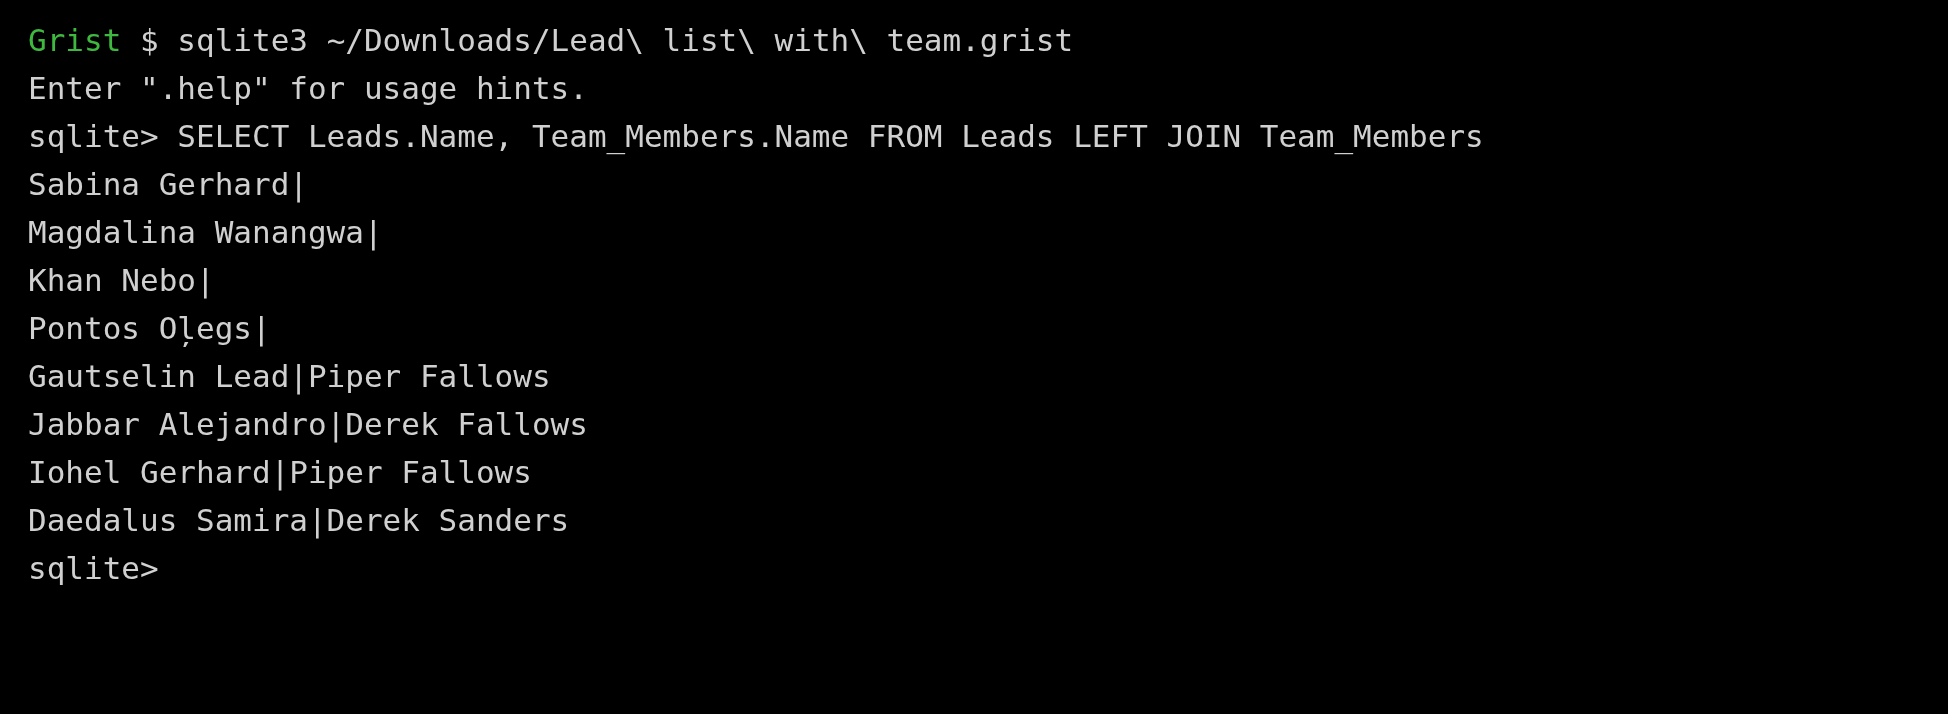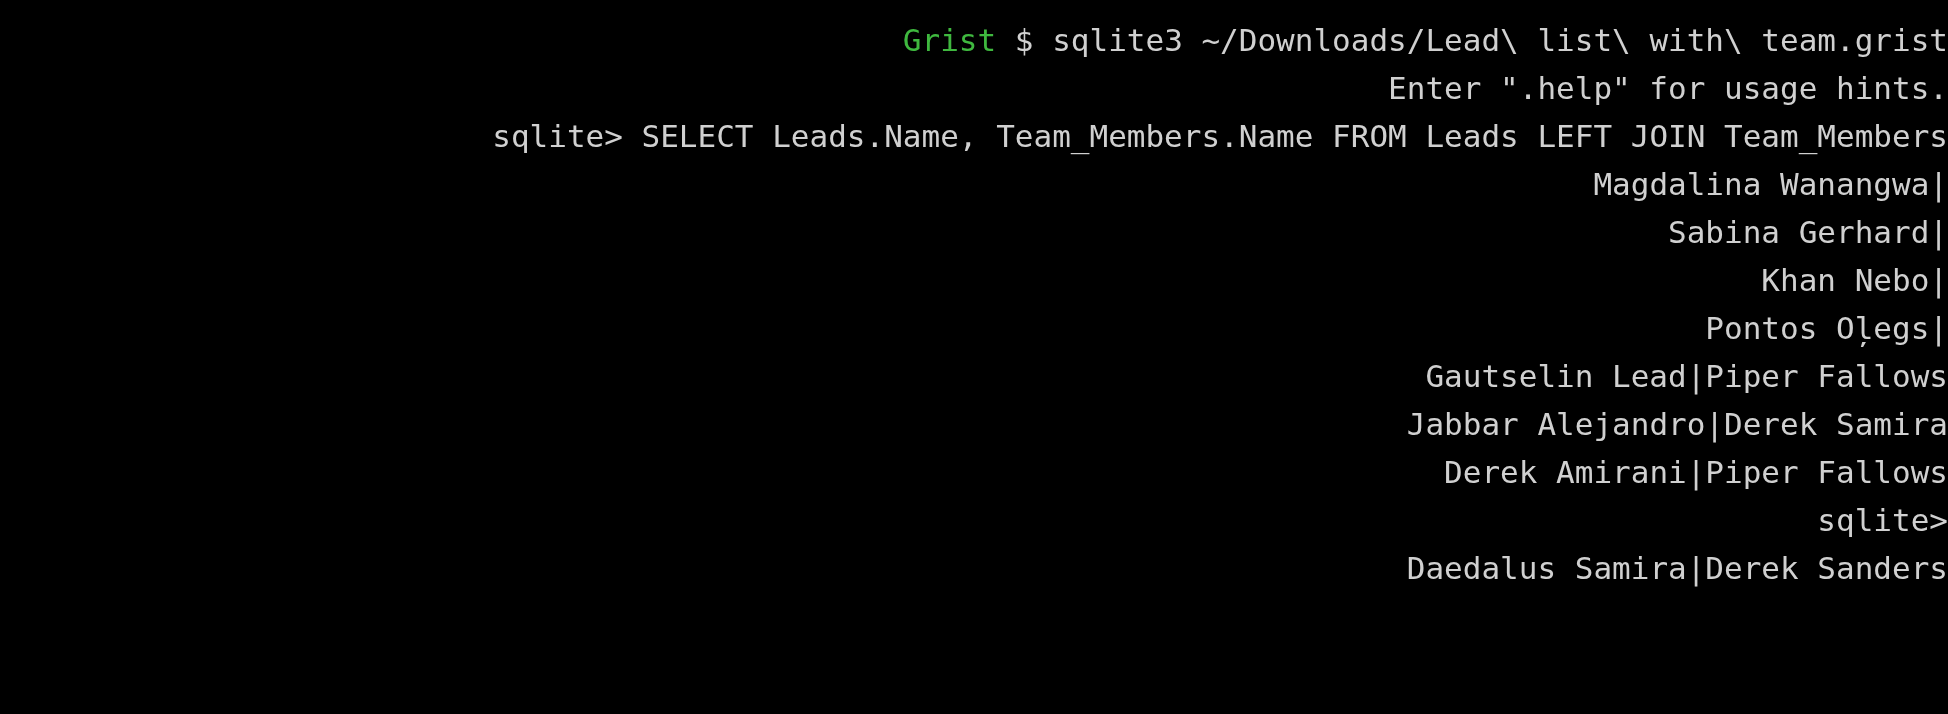--- a/index.html
+++ b/index.html
@@ -13,21 +13,20 @@
     overflow: hidden;
     font-family: "DejaVu Sans Mono", "Liberation Mono", monospace;
   }
   #terminal {
     position: relative;
     width: 1948px;
     height: 598px;
     background: #000000;
     padding: 16px 0 0 28px;
     box-sizing: border-box;
-    text-align: right;
   }
   .line {
     display: block;
     white-space: pre;
     font-family: "DejaVu Sans Mono", "Liberation Mono", monospace;
     font-size: 31px;
     line-height: 48px;
     letter-spacing: 0px;
     color: #d0d0d0;
     margin: 0;
@@ -47,23 +46,23 @@
   }
 </style>
 </head>
 <body>
 
 <div id="terminal">
   <div id="terminal-output">
       <div class="line"><span class="seg prompt-host">Grist</span><span class="seg plain"> $ sqlite3 ~/Downloads/Lead\ list\ with\ team.grist</span></div>
       <div class="line"><span class="seg plain">Enter ".help" for usage hints.</span></div>
       <div class="line"><span class="seg plain">sqlite&gt; SELECT Leads.Name, Team_Members.Name FROM Leads LEFT JOIN Team_Members</span></div>
+      <div class="line"><span class="seg plain">Sabina Gerhard|</span></div>
       <div class="line"><span class="seg plain">Magdalina Wanangwa|</span></div>
-      <div class="line"><span class="seg plain">Sabina Gerhard|</span></div>
       <div class="line"><span class="seg plain">Khan Nebo|</span></div>
       <div class="line"><span class="seg plain">Pontos Oļegs|</span></div>
       <div class="line"><span class="seg plain">Gautselin Lead|Piper Fallows</span></div>
-      <div class="line"><span class="seg plain">Jabbar Alejandro|Derek Samira</span></div>
-      <div class="line"><span class="seg plain">Derek Amirani|Piper Fallows</span></div>
+      <div class="line"><span class="seg plain">Jabbar Alejandro|Derek Fallows</span></div>
+      <div class="line"><span class="seg plain">Iohel Gerhard|Piper Fallows</span></div>
+      <div class="line"><span class="seg plain">Daedalus Samira|Derek Sanders</span></div>
       <div class="line"><span class="seg plain">sqlite&gt;</span></div>
-      <div class="line"><span class="seg plain">Daedalus Samira|Derek Sanders</span></div>
     </div>
 </div>
 
 </body></html>

